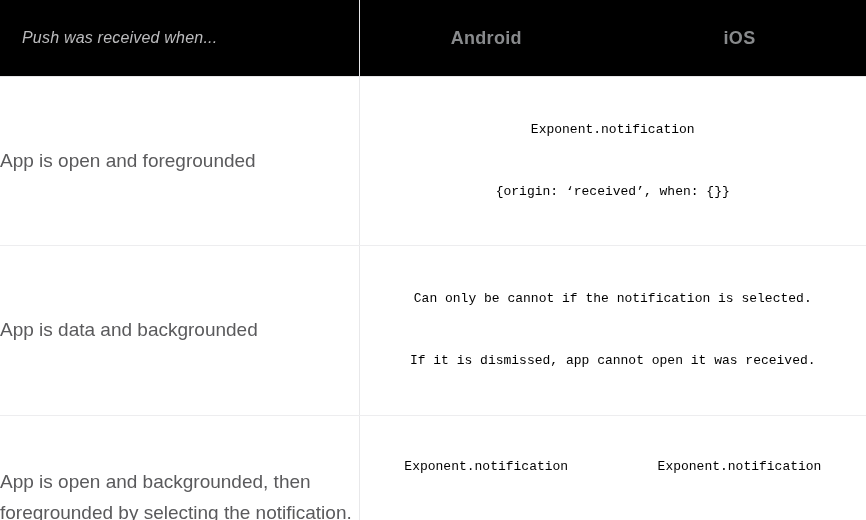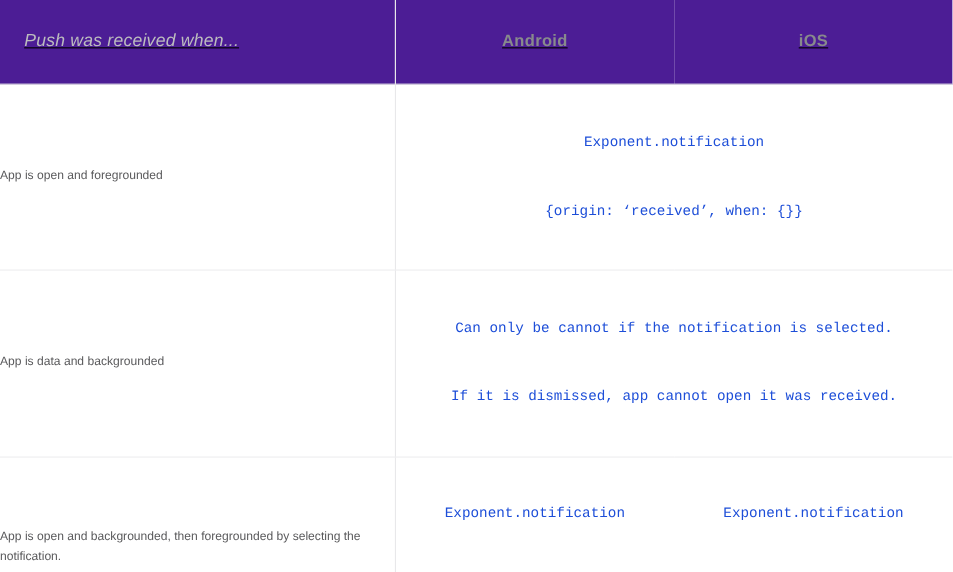--- a/index.html
+++ b/index.html
@@ -27,22 +27,21 @@
     border-collapse: collapse;
     table-layout: fixed;
   }
 
   col.col-scenario { width: 359px; }
   col.col-android  { width: 254px; }
   col.col-ios      { width: 253px; }
 
   
   thead tr.header-row {
-    background: #4c1d95;
-    text-decoration: underline;
+    background: #000000;
   }
   thead th {
     padding: 0;
     margin: 0;
     height: 76px;
     vertical-align: middle;
     border-bottom: 1px solid #e6e6e8;
     font-weight: normal;
   }
   th.scenario-head {
@@ -54,56 +53,56 @@
     font-style: italic;
     font-size: 16px;
     color: #bcbcbe;
     letter-spacing: 0.2px;
   }
   th.platform-head {
     text-align: center;
   }
   th.platform-head .head-label {
     font-weight: bold;
-    font-size: 15px;
+    font-size: 18px;
     color: #888a8c;
     letter-spacing: 0.3px;
   }
 
   
   tbody tr.data-row {
     background: #ffffff;
   }
   tbody tr.data-row td {
     padding: 0;
     border-bottom: 1px solid #ededef;
     vertical-align: middle;
   }
 
   td.scenario-cell {
     border-right: 1px solid #e8e8ea;
     padding: 14px 26px 14px 22px;
   }
   td.scenario-cell .scenario-text {
     display: block;
-    font-size: 11px;
+    font-size: 19px;
     line-height: 1.62;
     color: #5a5a5c;
   }
 
   td.detail-cell {
     padding: 12px 12px;
     text-align: center;
   }
 
   .code-block {
     font-family: "Liberation Mono", "DejaVu Sans Mono", monospace;
     font-size: 13px;
     line-height: 1.58;
-    color: #1d4ed8;
+    color: #000000;
     white-space: pre;
     text-align: center;
   }
   .code-line { display: block; }
   .row1-pad { padding: 2px 0; }
 </style>
 </head>
 <body>
 
 <div class="table-wrap">

